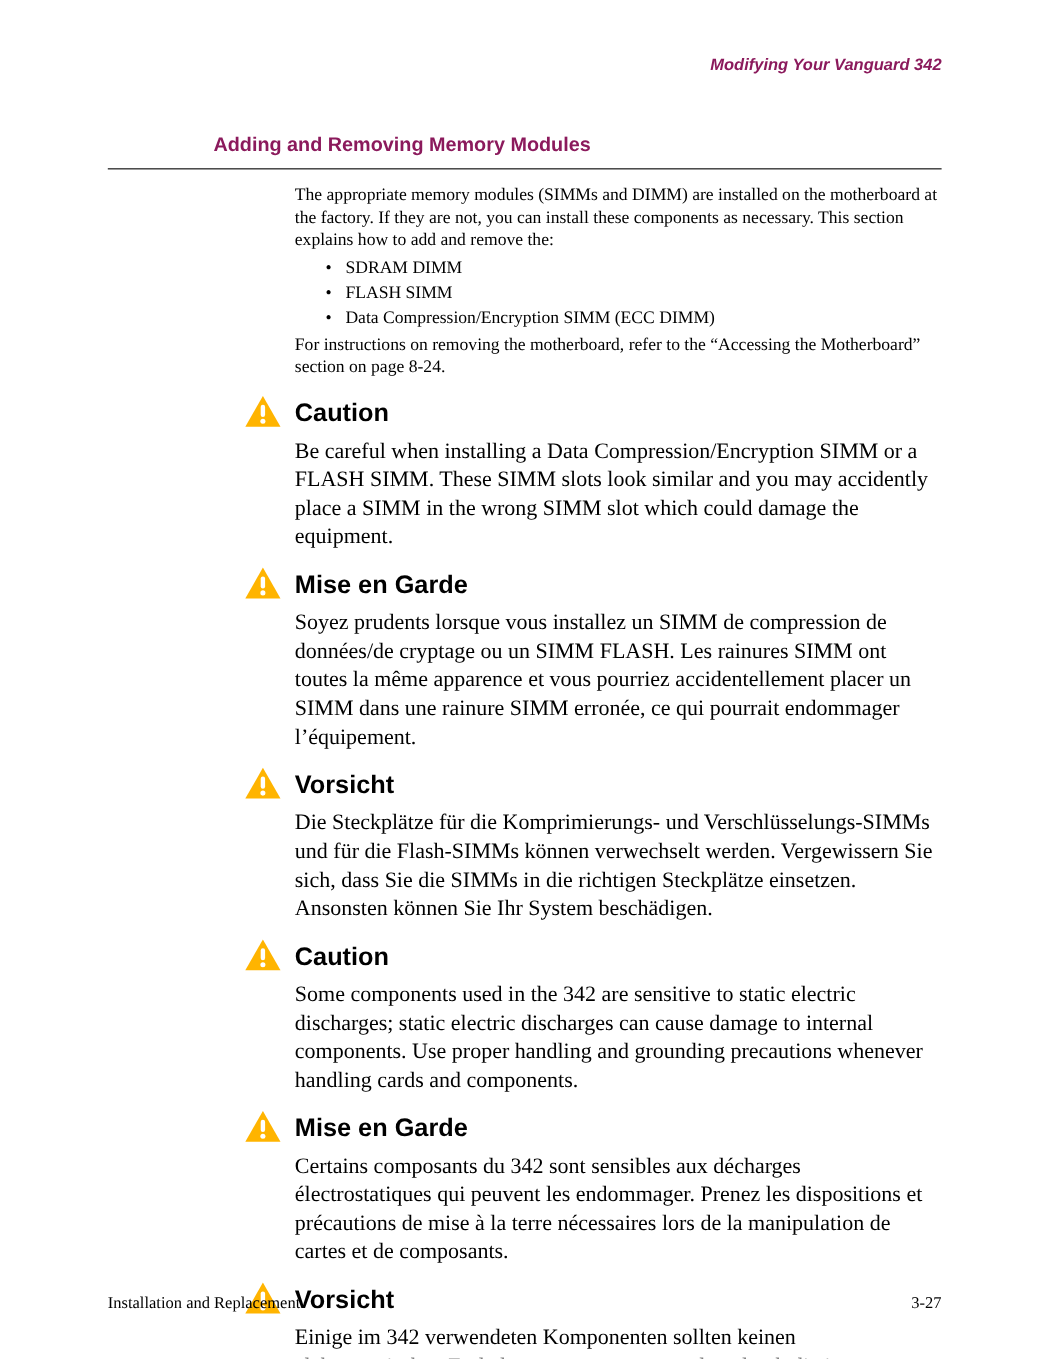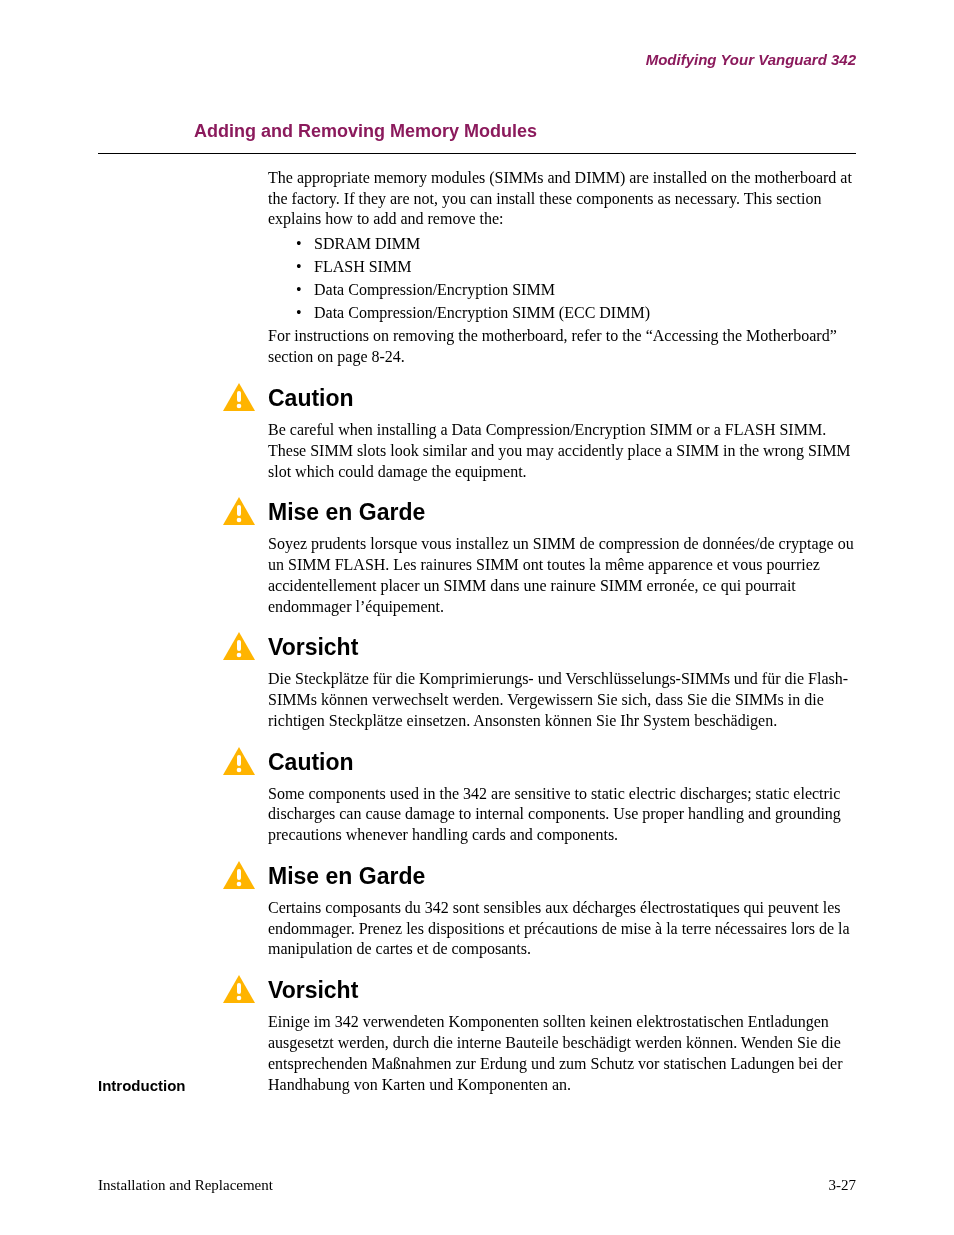--- a/index.html
+++ b/index.html
@@ -78,21 +78,21 @@
     }
     .caution-body { flex: 1; }
     .caution-title {
       font-family: Arial, Helvetica, sans-serif;
       font-weight: bold;
       font-size: 23px;
       margin-bottom: 6px;
       margin-top: 2px;
     }
     .caution-text {
-      font-size: 16px;
+      font-size: 20px;
       line-height: 1.3;
     }
     .footer {
       position: absolute;
       bottom: 40px;
       left: 98px;
       right: 98px;
       display: flex;
       justify-content: space-between;
       font-size: 15px;
@@ -107,21 +107,20 @@
 <div class="section-title">Adding and Removing Memory Modules</div>
 <hr class="title-rule">
 
 <div class="content-wrap">
   <div class="side-label">Introduction</div>
   <div class="main-col">
     <p class="para">The appropriate memory modules (SIMMs and DIMM) are installed on the motherboard at the factory. If they are not, you can install these components as necessary. This section explains how to add and remove the:</p>
     <ul class="bullets">
       <li>SDRAM DIMM</li>
       <li>FLASH SIMM</li>
-      <li>Data Compression/Encryption SIMM</li>
       <li>Data Compression/Encryption SIMM (ECC DIMM)</li>
     </ul>
     <p class="para">For instructions on removing the motherboard, refer to the “Accessing the Motherboard” section on page 8-24.</p>
 
     <div class="caution-row">
       <div class="caution-icon">
         <svg class="tri-icon" width="34" height="30" viewBox="0 0 34 30">
             <path d="M17 1 L33 29 L1 29 Z" fill="#FFB400"></path>
             <rect x="15" y="9" width="4" height="11" rx="2" fill="#fff"></rect>
             <circle cx="17" cy="24" r="2.3" fill="#fff"></circle>

